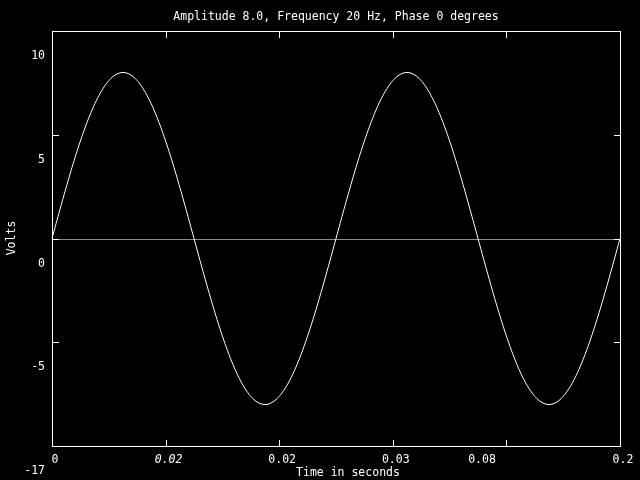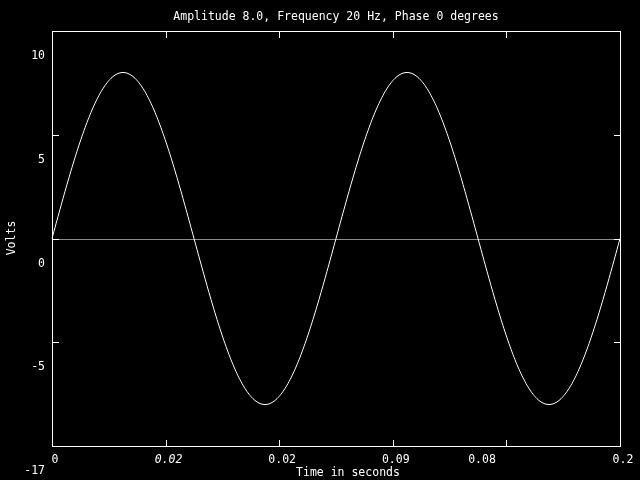--- a/index.html
+++ b/index.html
@@ -95,21 +95,21 @@
       <line x1="620" y1="31.5" x2="614" y2="31.5" stroke="#ffffff" stroke-width="1" shape-rendering="crispEdges"></line>
       <path d="M52 238.5 L53 234.8 L54 231.2 L55 227.5 L56 223.8 L57 220.2 L58 216.5 L59 212.9 L60 209.3 L61 205.7 L62 202.1 L63 198.5 L64 194.9 L65 191.4 L66 187.9 L67 184.4 L68 181.0 L69 177.5 L70 174.1 L71 170.8 L72 167.4 L73 164.1 L74 160.9 L75 157.6 L76 154.4 L77 151.3 L78 148.2 L79 145.1 L80 142.1 L81 139.2 L82 136.2 L83 133.4 L84 130.6 L85 127.8 L86 125.1 L87 122.4 L88 119.8 L89 117.3 L90 114.8 L91 112.4 L92 110.0 L93 107.7 L94 105.5 L95 103.3 L96 101.2 L97 99.2 L98 97.3 L99 95.4 L100 93.5 L101 91.8 L102 90.1 L103 88.5 L104 87.0 L105 85.5 L106 84.1 L107 82.8 L108 81.6 L109 80.4 L110 79.3 L111 78.3 L112 77.4 L113 76.5 L114 75.8 L115 75.1 L116 74.5 L117 74.0 L118 73.5 L119 73.1 L120 72.9 L121 72.7 L122 72.5 L123 72.5 L124 72.5 L125 72.7 L126 72.9 L127 73.1 L128 73.5 L129 74.0 L130 74.5 L131 75.1 L132 75.8 L133 76.5 L134 77.4 L135 78.3 L136 79.3 L137 80.4 L138 81.6 L139 82.8 L140 84.1 L141 85.5 L142 87.0 L143 88.5 L144 90.1 L145 91.8 L146 93.5 L147 95.4 L148 97.3 L149 99.2 L150 101.2 L151 103.3 L152 105.5 L153 107.7 L154 110.0 L155 112.4 L156 114.8 L157 117.3 L158 119.8 L159 122.4 L160 125.1 L161 127.8 L162 130.6 L163 133.4 L164 136.2 L165 139.2 L166 142.1 L167 145.1 L168 148.2 L169 151.3 L170 154.4 L171 157.6 L172 160.9 L173 164.1 L174 167.4 L175 170.8 L176 174.1 L177 177.5 L178 181.0 L179 184.4 L180 187.9 L181 191.4 L182 194.9 L183 198.5 L184 202.1 L185 205.7 L186 209.3 L187 212.9 L188 216.5 L189 220.2 L190 223.8 L191 227.5 L192 231.2 L193 234.8 L194 238.5 L195 242.2 L196 245.8 L197 249.5 L198 253.2 L199 256.8 L200 260.5 L201 264.1 L202 267.7 L203 271.3 L204 274.9 L205 278.5 L206 282.1 L207 285.6 L208 289.1 L209 292.6 L210 296.0 L211 299.5 L212 302.9 L213 306.2 L214 309.6 L215 312.9 L216 316.1 L217 319.4 L218 322.6 L219 325.7 L220 328.8 L221 331.9 L222 334.9 L223 337.8 L224 340.8 L225 343.6 L226 346.4 L227 349.2 L228 351.9 L229 354.6 L230 357.2 L231 359.7 L232 362.2 L233 364.6 L234 367.0 L235 369.3 L236 371.5 L237 373.7 L238 375.8 L239 377.8 L240 379.7 L241 381.6 L242 383.5 L243 385.2 L244 386.9 L245 388.5 L246 390.0 L247 391.5 L248 392.9 L249 394.2 L250 395.4 L251 396.6 L252 397.7 L253 398.7 L254 399.6 L255 400.5 L256 401.2 L257 401.9 L258 402.5 L259 403.0 L260 403.5 L261 403.9 L262 404.1 L263 404.3 L264 404.5 L265 404.5 L266 404.5 L267 404.3 L268 404.1 L269 403.9 L270 403.5 L271 403.0 L272 402.5 L273 401.9 L274 401.2 L275 400.5 L276 399.6 L277 398.7 L278 397.7 L279 396.6 L280 395.4 L281 394.2 L282 392.9 L283 391.5 L284 390.0 L285 388.5 L286 386.9 L287 385.2 L288 383.5 L289 381.6 L290 379.7 L291 377.8 L292 375.8 L293 373.7 L294 371.5 L295 369.3 L296 367.0 L297 364.6 L298 362.2 L299 359.7 L300 357.2 L301 354.6 L302 351.9 L303 349.2 L304 346.4 L305 343.6 L306 340.8 L307 337.8 L308 334.9 L309 331.9 L310 328.8 L311 325.7 L312 322.6 L313 319.4 L314 316.1 L315 312.9 L316 309.6 L317 306.2 L318 302.9 L319 299.5 L320 296.0 L321 292.6 L322 289.1 L323 285.6 L324 282.1 L325 278.5 L326 274.9 L327 271.3 L328 267.7 L329 264.1 L330 260.5 L331 256.8 L332 253.2 L333 249.5 L334 245.8 L335 242.2 L336 238.5 L337 234.8 L338 231.2 L339 227.5 L340 223.8 L341 220.2 L342 216.5 L343 212.9 L344 209.3 L345 205.7 L346 202.1 L347 198.5 L348 194.9 L349 191.4 L350 187.9 L351 184.4 L352 181.0 L353 177.5 L354 174.1 L355 170.8 L356 167.4 L357 164.1 L358 160.9 L359 157.6 L360 154.4 L361 151.3 L362 148.2 L363 145.1 L364 142.1 L365 139.2 L366 136.2 L367 133.4 L368 130.6 L369 127.8 L370 125.1 L371 122.4 L372 119.8 L373 117.3 L374 114.8 L375 112.4 L376 110.0 L377 107.7 L378 105.5 L379 103.3 L380 101.2 L381 99.2 L382 97.3 L383 95.4 L384 93.5 L385 91.8 L386 90.1 L387 88.5 L388 87.0 L389 85.5 L390 84.1 L391 82.8 L392 81.6 L393 80.4 L394 79.3 L395 78.3 L396 77.4 L397 76.5 L398 75.8 L399 75.1 L400 74.5 L401 74.0 L402 73.5 L403 73.1 L404 72.9 L405 72.7 L406 72.5 L407 72.5 L408 72.5 L409 72.7 L410 72.9 L411 73.1 L412 73.5 L413 74.0 L414 74.5 L415 75.1 L416 75.8 L417 76.5 L418 77.4 L419 78.3 L420 79.3 L421 80.4 L422 81.6 L423 82.8 L424 84.1 L425 85.5 L426 87.0 L427 88.5 L428 90.1 L429 91.8 L430 93.5 L431 95.4 L432 97.3 L433 99.2 L434 101.2 L435 103.3 L436 105.5 L437 107.7 L438 110.0 L439 112.4 L440 114.8 L441 117.3 L442 119.8 L443 122.4 L444 125.1 L445 127.8 L446 130.6 L447 133.4 L448 136.2 L449 139.2 L450 142.1 L451 145.1 L452 148.2 L453 151.3 L454 154.4 L455 157.6 L456 160.9 L457 164.1 L458 167.4 L459 170.8 L460 174.1 L461 177.5 L462 181.0 L463 184.4 L464 187.9 L465 191.4 L466 194.9 L467 198.5 L468 202.1 L469 205.7 L470 209.3 L471 212.9 L472 216.5 L473 220.2 L474 223.8 L475 227.5 L476 231.2 L477 234.8 L478 238.5 L479 242.2 L480 245.8 L481 249.5 L482 253.2 L483 256.8 L484 260.5 L485 264.1 L486 267.7 L487 271.3 L488 274.9 L489 278.5 L490 282.1 L491 285.6 L492 289.1 L493 292.6 L494 296.0 L495 299.5 L496 302.9 L497 306.2 L498 309.6 L499 312.9 L500 316.1 L501 319.4 L502 322.6 L503 325.7 L504 328.8 L505 331.9 L506 334.9 L507 337.8 L508 340.8 L509 343.6 L510 346.4 L511 349.2 L512 351.9 L513 354.6 L514 357.2 L515 359.7 L516 362.2 L517 364.6 L518 367.0 L519 369.3 L520 371.5 L521 373.7 L522 375.8 L523 377.8 L524 379.7 L525 381.6 L526 383.5 L527 385.2 L528 386.9 L529 388.5 L530 390.0 L531 391.5 L532 392.9 L533 394.2 L534 395.4 L535 396.6 L536 397.7 L537 398.7 L538 399.6 L539 400.5 L540 401.2 L541 401.9 L542 402.5 L543 403.0 L544 403.5 L545 403.9 L546 404.1 L547 404.3 L548 404.5 L549 404.5 L550 404.5 L551 404.3 L552 404.1 L553 403.9 L554 403.5 L555 403.0 L556 402.5 L557 401.9 L558 401.2 L559 400.5 L560 399.6 L561 398.7 L562 397.7 L563 396.6 L564 395.4 L565 394.2 L566 392.9 L567 391.5 L568 390.0 L569 388.5 L570 386.9 L571 385.2 L572 383.5 L573 381.6 L574 379.7 L575 377.8 L576 375.8 L577 373.7 L578 371.5 L579 369.3 L580 367.0 L581 364.6 L582 362.2 L583 359.7 L584 357.2 L585 354.6 L586 351.9 L587 349.2 L588 346.4 L589 343.6 L590 340.8 L591 337.8 L592 334.9 L593 331.9 L594 328.8 L595 325.7 L596 322.6 L597 319.4 L598 316.1 L599 312.9 L600 309.6 L601 306.2 L602 302.9 L603 299.5 L604 296.0 L605 292.6 L606 289.1 L607 285.6 L608 282.1 L609 278.5 L610 274.9 L611 271.3 L612 267.7 L613 264.1 L614 260.5 L615 256.8 L616 253.2 L617 249.5 L618 245.8 L619 242.2 L620 238.5 " fill="none" stroke="#ffffff" stroke-width="1"></path>
     </svg>
   <div class="chart-title">Amplitude 8.0, Frequency 20 Hz, Phase 0 degrees</div>
   <div class="x-axis-title">Time in seconds</div>
   <div class="y-axis-title">Volts</div>
   <div id="x-tick-labels">
       <span class="x-tick-label" style="left: 55px;">0</span>
       <span class="x-tick-label" style="left: 168.6px; font-style: italic;">0.02</span>
       <span class="x-tick-label" style="left: 282.2px;">0.02</span>
-      <span class="x-tick-label" style="left: 395.8px;">0.09</span>
+      <span class="x-tick-label" style="left: 395.8px;">0.03</span>
       <span class="x-tick-label" style="left: 482px;">0.08</span>
       <span class="x-tick-label" style="left: 623px;">0.2</span>
     </div>
   <div id="y-tick-labels">
       <span class="y-tick-label" style="top: 446px;">-17</span>
       <span class="y-tick-label" style="top: 342.25px;">-5</span>
       <span class="y-tick-label" style="top: 238.5px;">0</span>
       <span class="y-tick-label" style="top: 134.75px;">5</span>
       <span class="y-tick-label" style="top: 31px;">10</span>
     </div>

